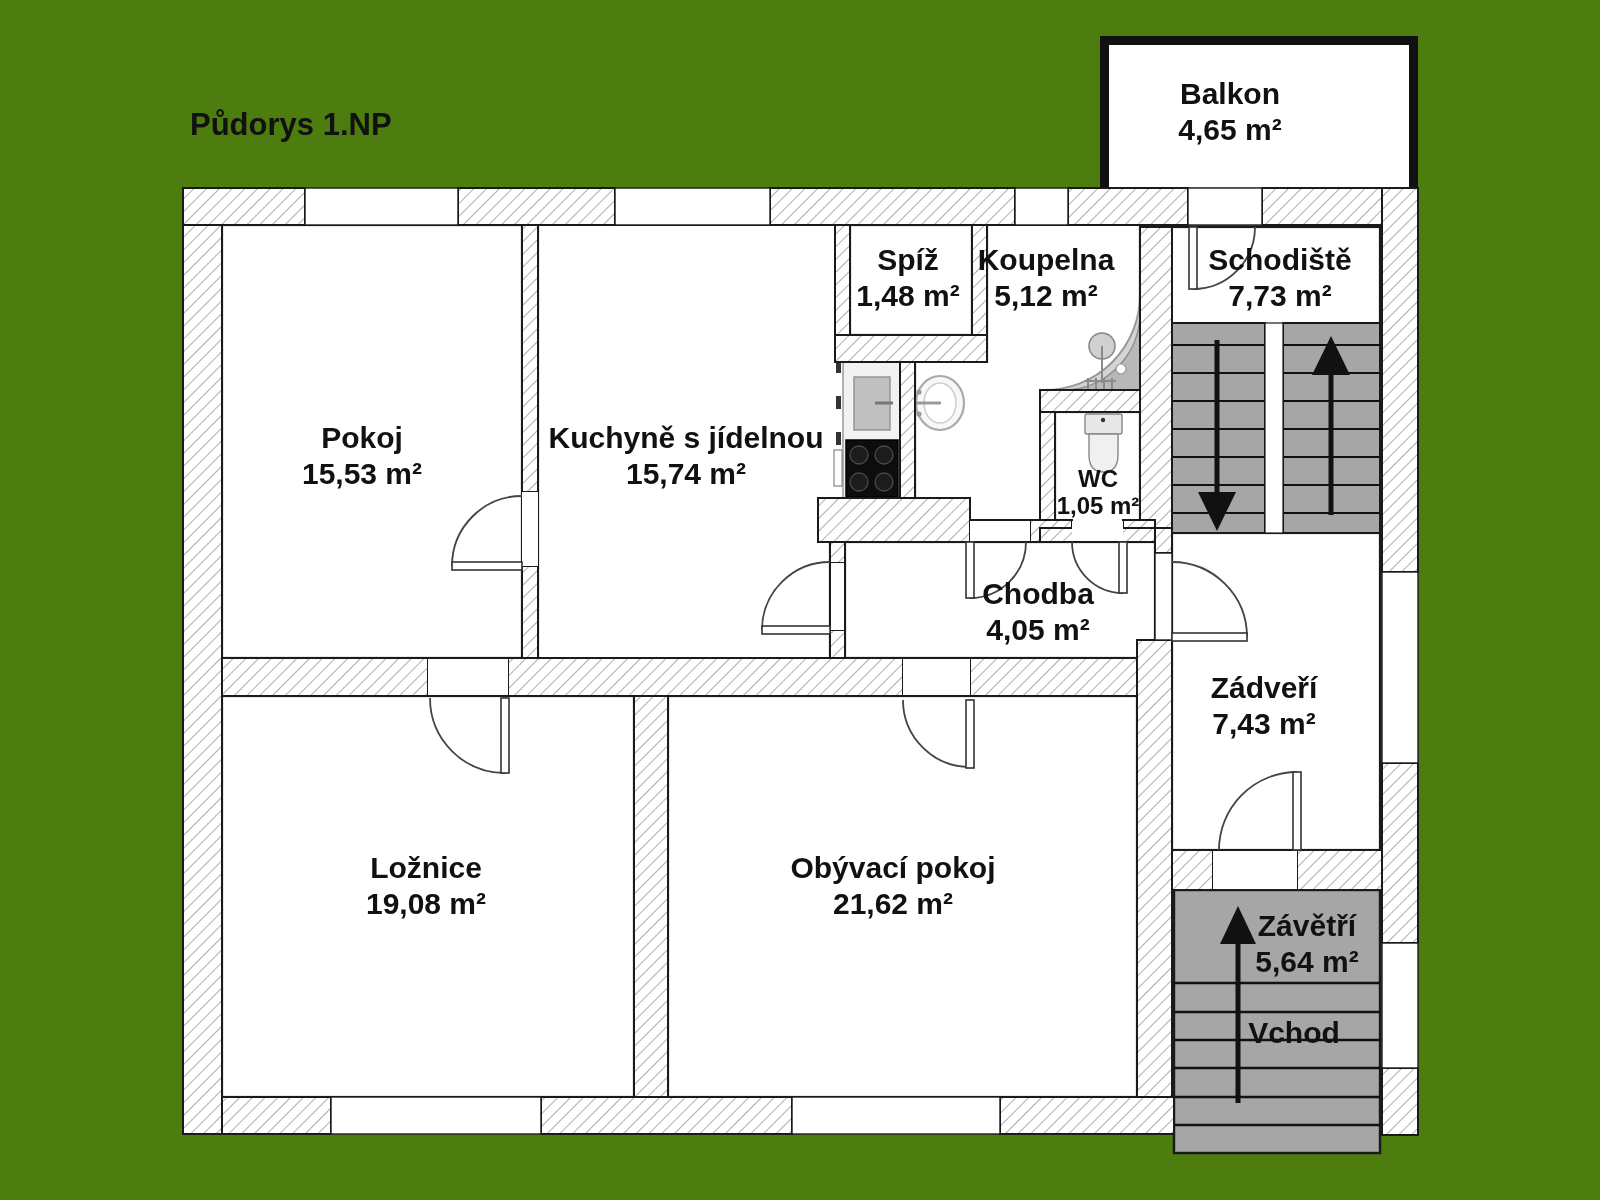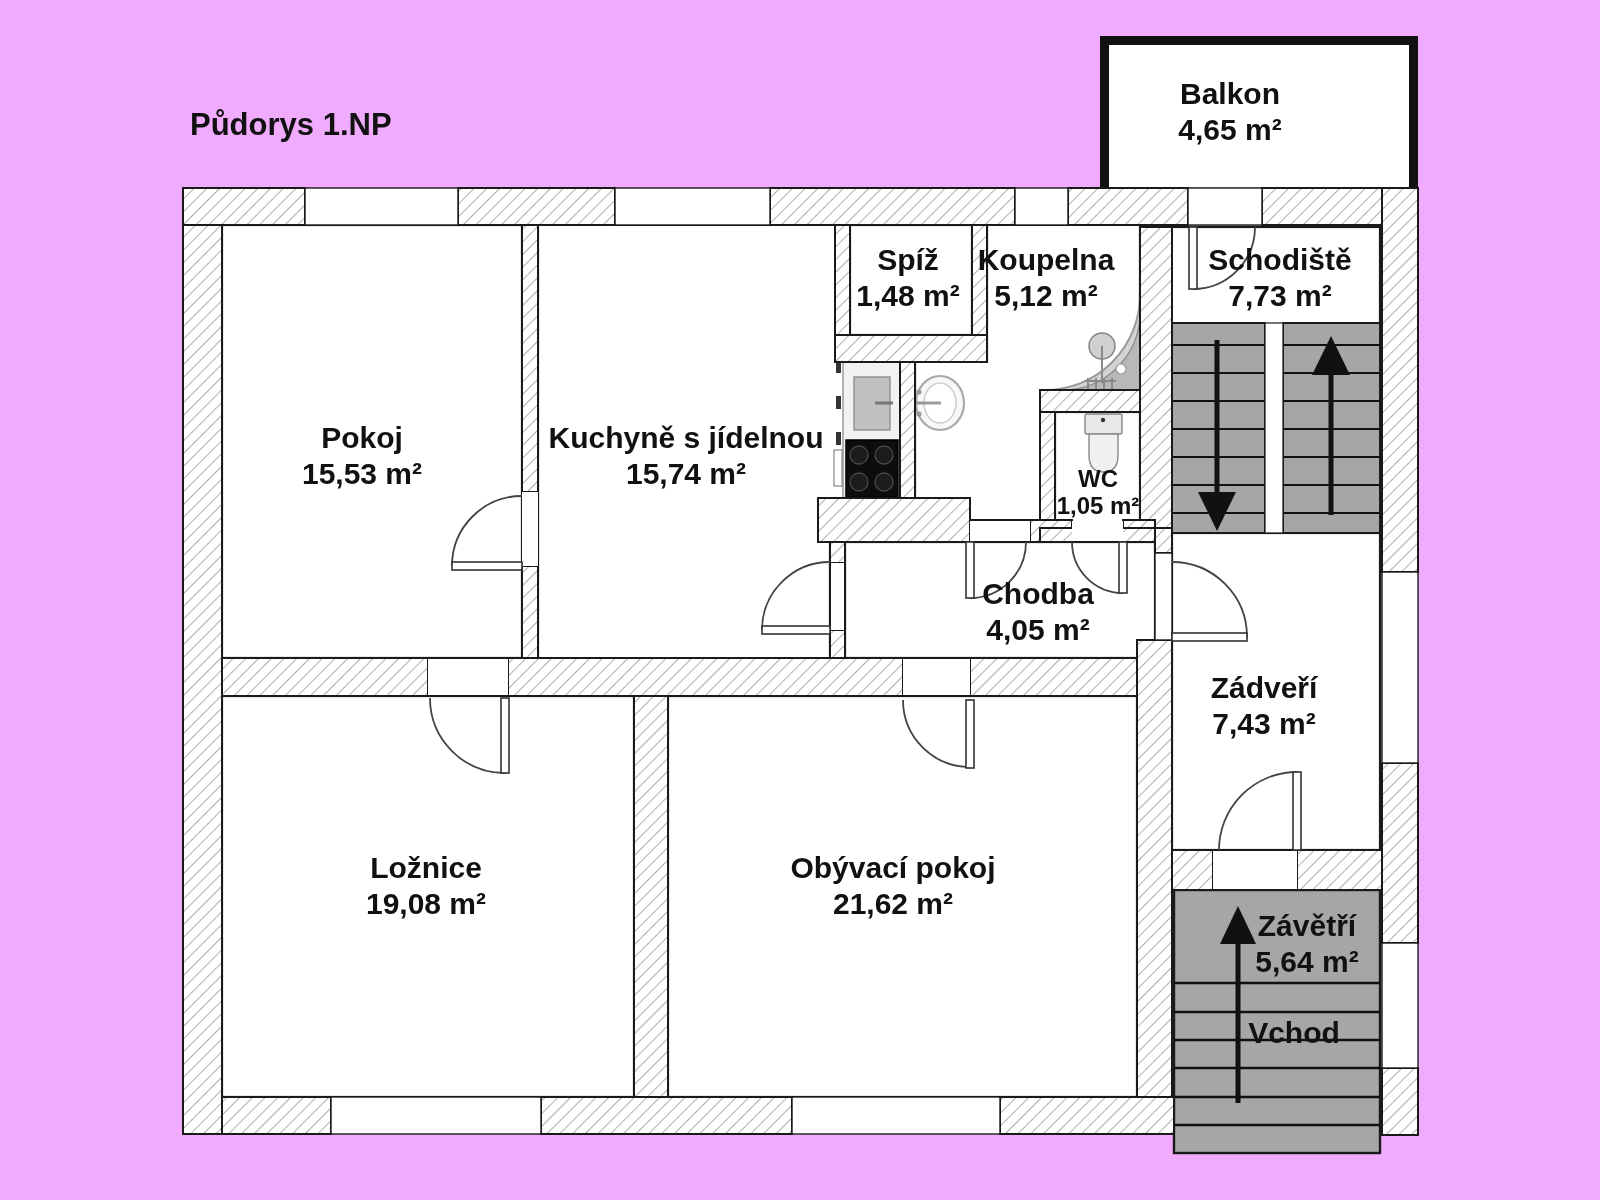--- a/index.html
+++ b/index.html
@@ -1,16 +1,16 @@
 <!DOCTYPE html>
 <html><head>
 <meta charset="utf-8">
 <style>
   html,body{margin:0;padding:0;background:#ffffff;}
-  .stage{width:1600px;height:1200px;position:relative;background:#f0abfc;font-family:"Liberation Sans",sans-serif;}
+  .stage{width:1600px;height:1200px;position:relative;background:#4d7c0f;font-family:"Liberation Sans",sans-serif;}
   svg{display:block;}
   text{font-family:"Liberation Sans","DejaVu Sans",sans-serif;font-weight:bold;fill:#111;}
   .room-name,.room-area{font-size:30px;}
   .small-label{font-size:24px;}
   .title-label{font-size:31px;}
   .entry-label{font-size:30px;}
 </style>
 </head>
 <body>
 

